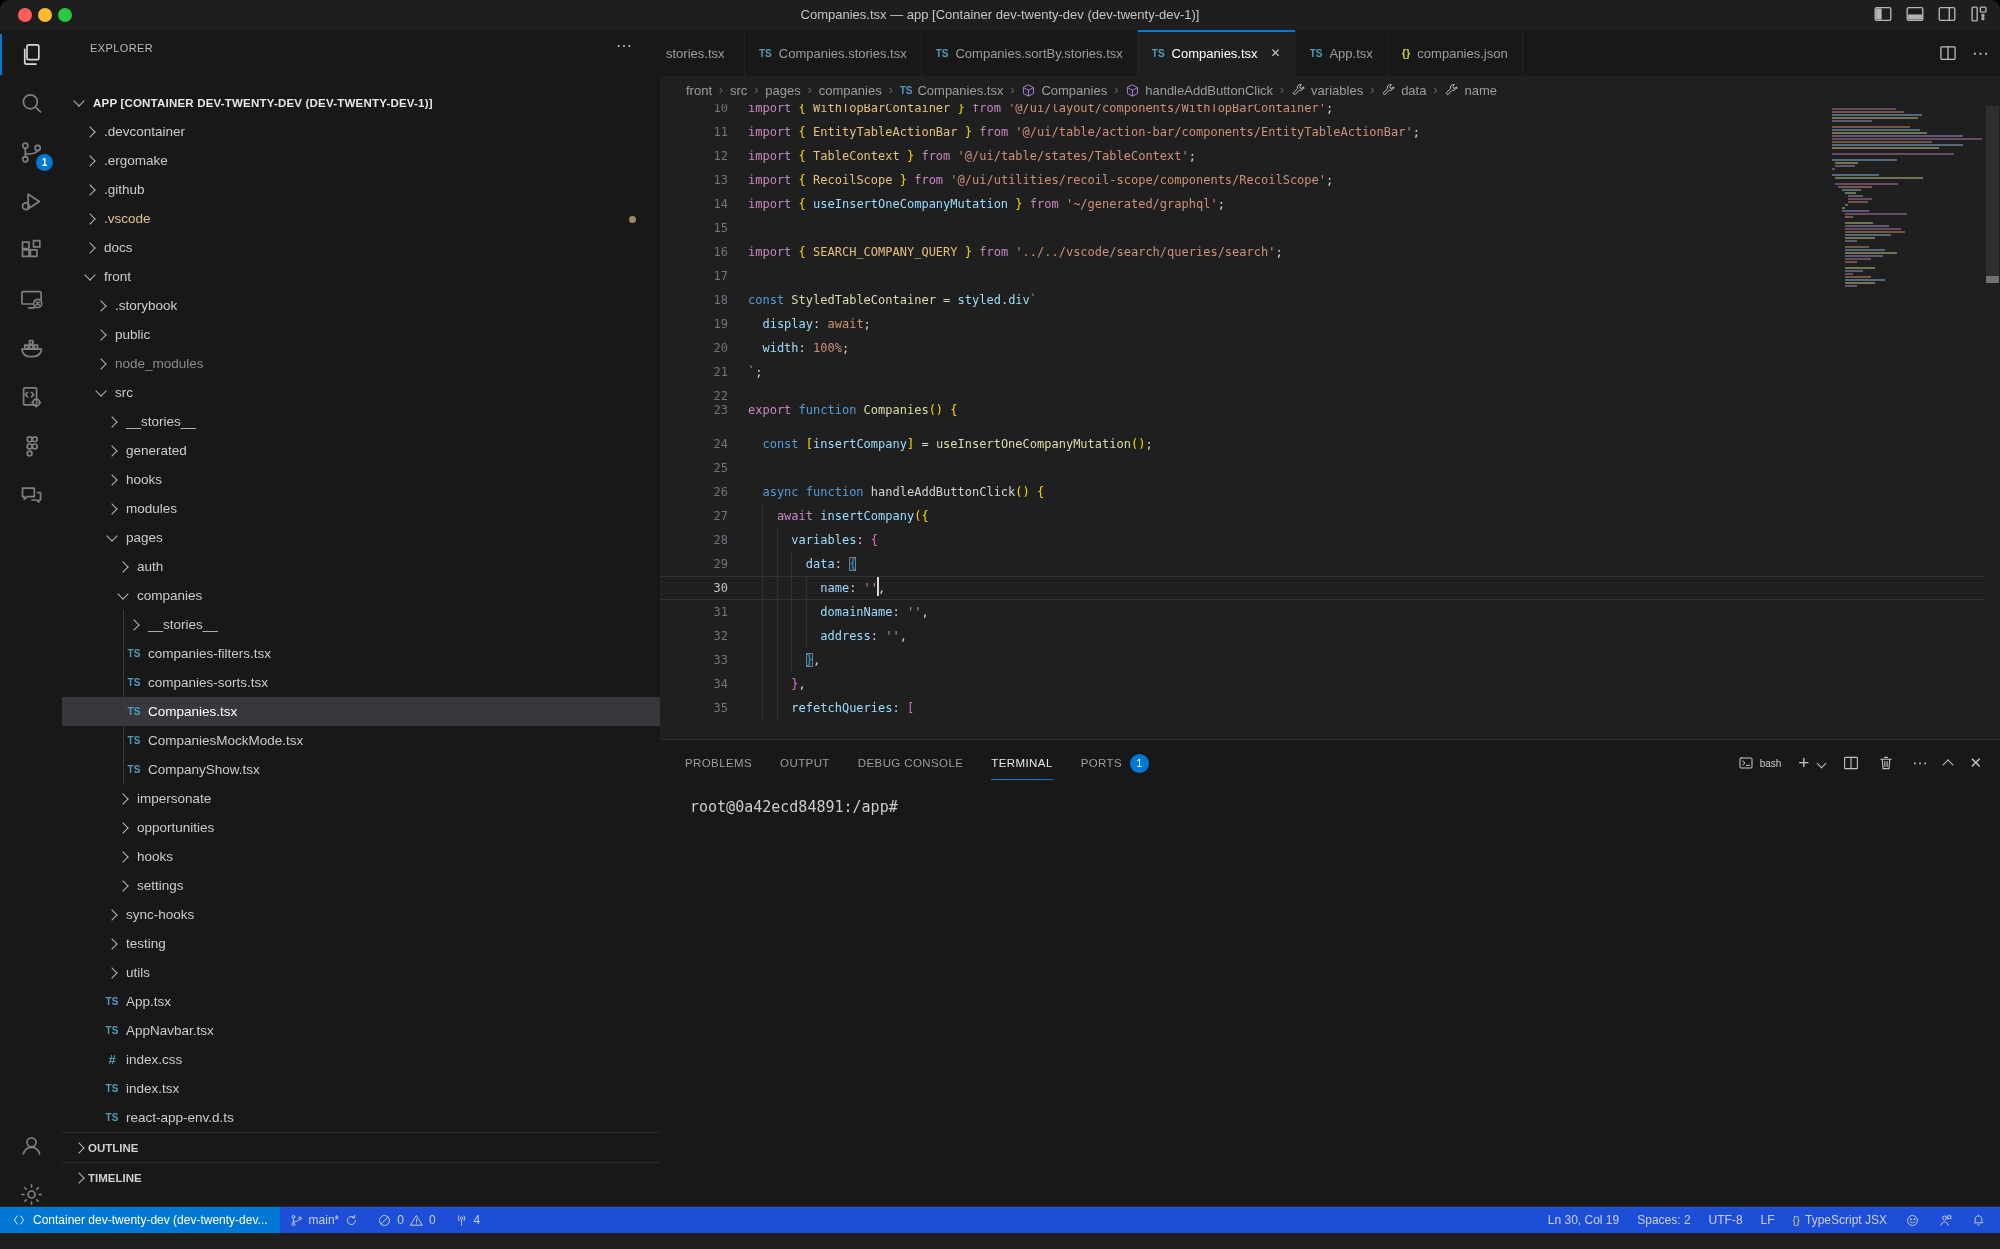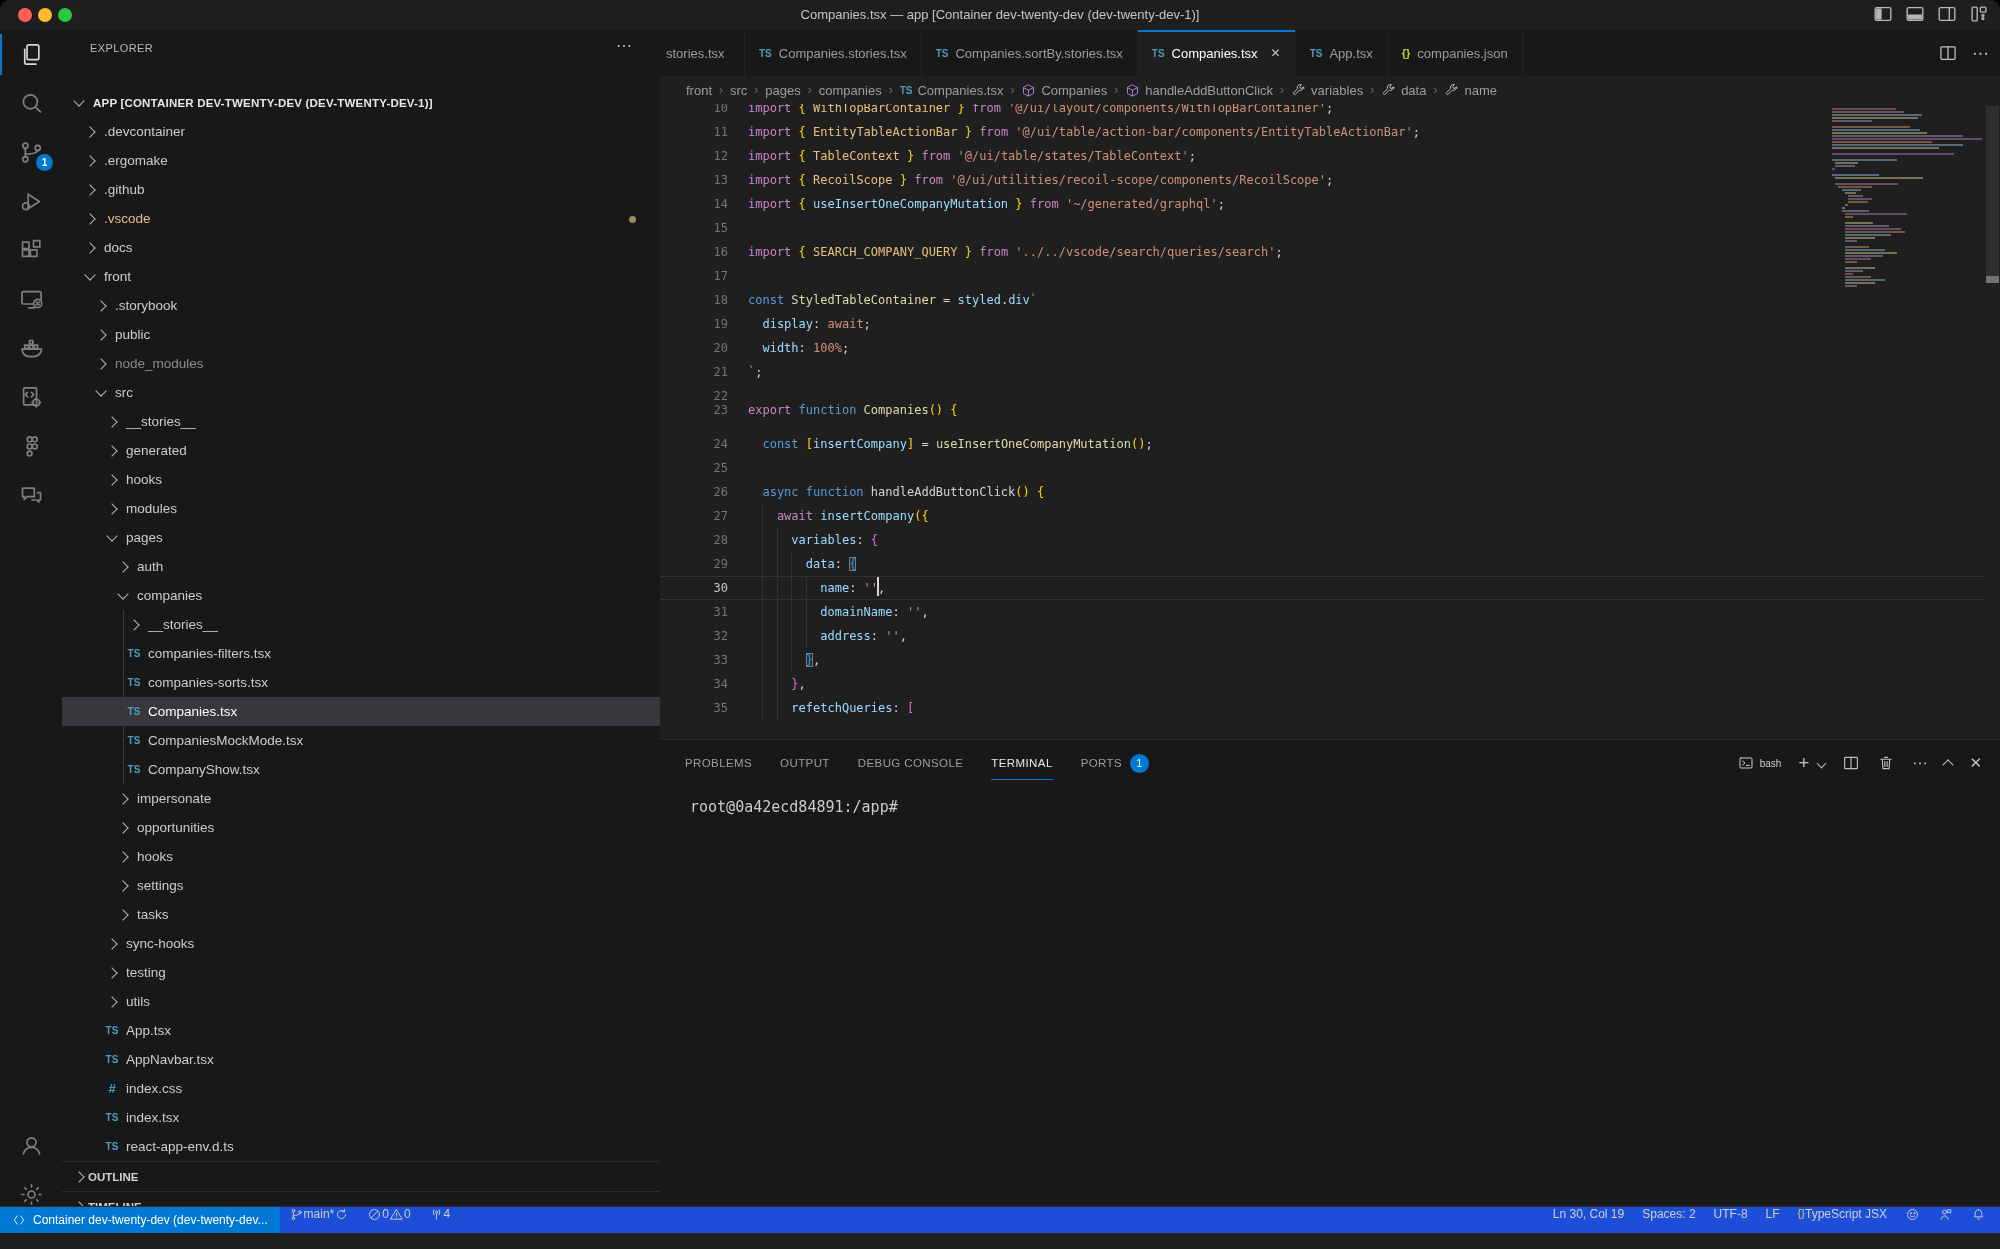--- a/index.html
+++ b/index.html
@@ -93,21 +93,21 @@
   .bash-chip .icon{width:16px;height:16px;}
   .pa-glyph{font-size:15px;color:#c0c0c0;cursor:pointer;}
   .chev-dn{width:6px;height:6px;border-right:1.3px solid #c0c0c0;border-bottom:1.3px solid #c0c0c0;transform:rotate(45deg);display:inline-block;margin-left:-8px;}
   .chev-up{width:7px;height:7px;border-right:1.4px solid #c0c0c0;border-bottom:1.4px solid #c0c0c0;transform:rotate(-135deg);display:inline-block;margin-top:4px;}
   .term-line{position:absolute;left:30px;top:58px;font-family:"DejaVu Sans Mono",monospace;font-size:15px;color:#cccccc;}
   
   .statusbar{position:absolute;left:0;right:0;bottom:16px;height:26px;background:#1d4ed8;border-top:1px solid #2b2b2b;
        display:flex;align-items:center;font-size:12px;color:#cfcfcf;}
   .sb-remote{height:100%;background:#0078d4;color:#ffffff;display:flex;align-items:center;gap:7px;padding:0 12px;max-width:365px;cursor:pointer;}
   .sb-remote .icon{width:14px;height:14px;}
-  .sb-item{display:flex;padding:0 9px;height:100%;cursor:pointer;white-space:nowrap;}
+  .sb-item{display:flex;align-items:center;gap:5px;padding:0 9px;height:100%;cursor:pointer;white-space:nowrap;}
   .sb-item .icon{width:15px;height:15px;}
   .sb-right{margin-left:auto;display:flex;align-items:center;height:100%;}
   .icon svg{width:100%;height:100%;fill:none;stroke:currentColor;stroke-width:1.5;stroke-linecap:round;stroke-linejoin:round;}
 </style>
 </head>
 <body>
 
 <div class="app">
 
   <div class="titlebar">
@@ -398,26 +398,20 @@
           <span class="slot">
             <span class="chev col"></span>
           </span>
           <span class="lbl">hooks</span>
         </div>
         <div class="tree-row" style="padding-left: 52px;">
           <span class="slot">
             <span class="chev col"></span>
           </span>
           <span class="lbl">settings</span>
-        </div>
-        <div class="tree-row" style="padding-left: 52px;">
-          <span class="slot">
-            <span class="chev col"></span>
-          </span>
-          <span class="lbl">tasks</span>
         </div>
         <div class="tree-row" style="padding-left: 41px;">
           <span class="slot">
             <span class="chev col"></span>
           </span>
           <span class="lbl">sync-hooks</span>
         </div>
         <div class="tree-row" style="padding-left: 41px;">
           <span class="slot">
             <span class="chev col"></span>

